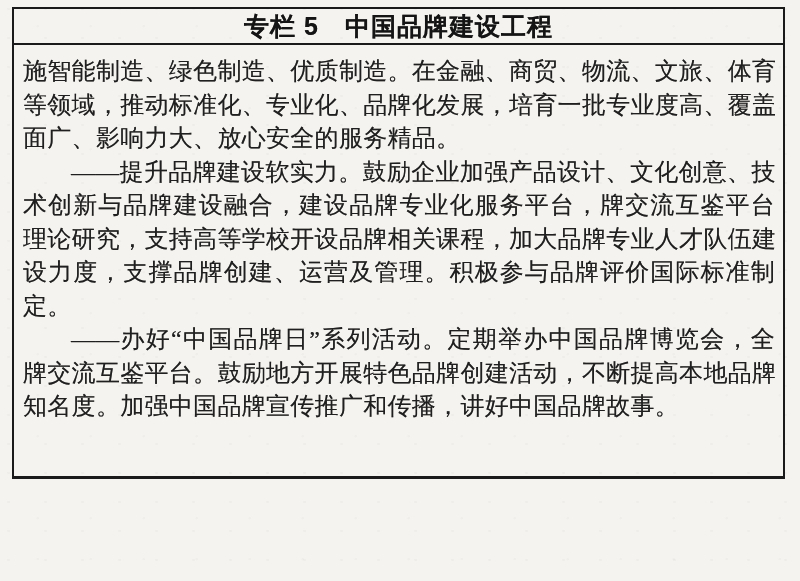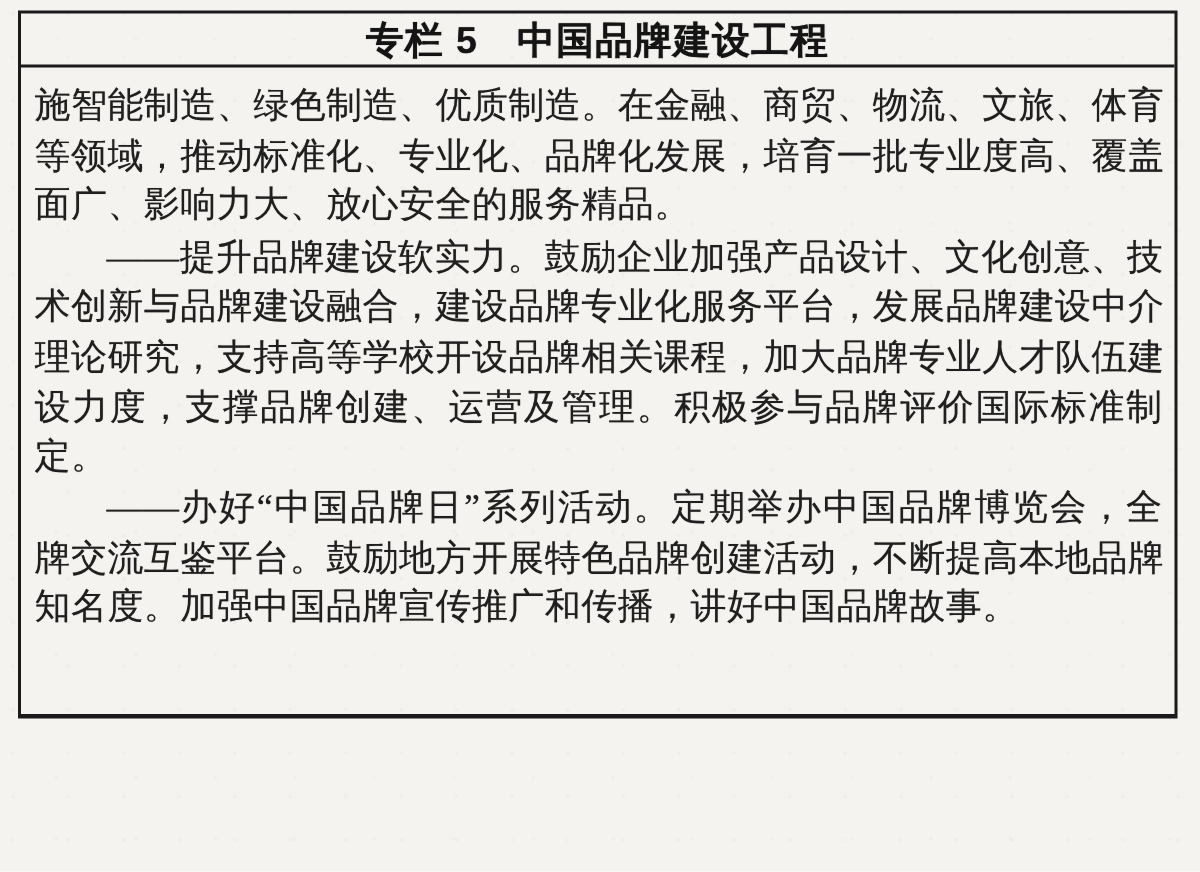--- a/index.html
+++ b/index.html
@@ -63,37 +63,36 @@
     text-align-last: justify;
     letter-spacing: 0.3px;
   }
 
   .line.first {
     text-indent: 2em;
   }
 
   .line.end {
     text-align-last: left;
-    font-family: Liberation Mono, monospace;
   }
 </style>
 </head>
 <body>
 
 <div class="page">
   <div class="panel">
     <div class="panel-title">
       <span>专栏 5　中国品牌建设工程</span>
     </div>
     <div class="panel-body">
         <div class="line">施智能制造、绿色制造、优质制造。在金融、商贸、物流、文旅、体育</div>
         <div class="line">等领域，推动标准化、专业化、品牌化发展，培育一批专业度高、覆盖</div>
         <div class="line end">面广、影响力大、放心安全的服务精品。</div>
         <div class="line first">——提升品牌建设软实力。鼓励企业加强产品设计、文化创意、技</div>
-        <div class="line">术创新与品牌建设融合，建设品牌专业化服务平台，发展品牌建设中介</div>
+        <div class="line">术创新与品牌建设融合，建设品牌专业化服务平台，牌交流互鉴平台</div>
         <div class="line">理论研究，支持高等学校开设品牌相关课程，加大品牌专业人才队伍建</div>
         <div class="line">设力度，支撑品牌创建、运营及管理。积极参与品牌评价国际标准制</div>
         <div class="line end">定。</div>
         <div class="line first">——办好“中国品牌日”系列活动。定期举办中国品牌博览会，全</div>
         <div class="line">牌交流互鉴平台。鼓励地方开展特色品牌创建活动，不断提高本地品牌</div>
         <div class="line end">知名度。加强中国品牌宣传推广和传播，讲好中国品牌故事。</div>
       </div>
   </div>
 </div>
 

